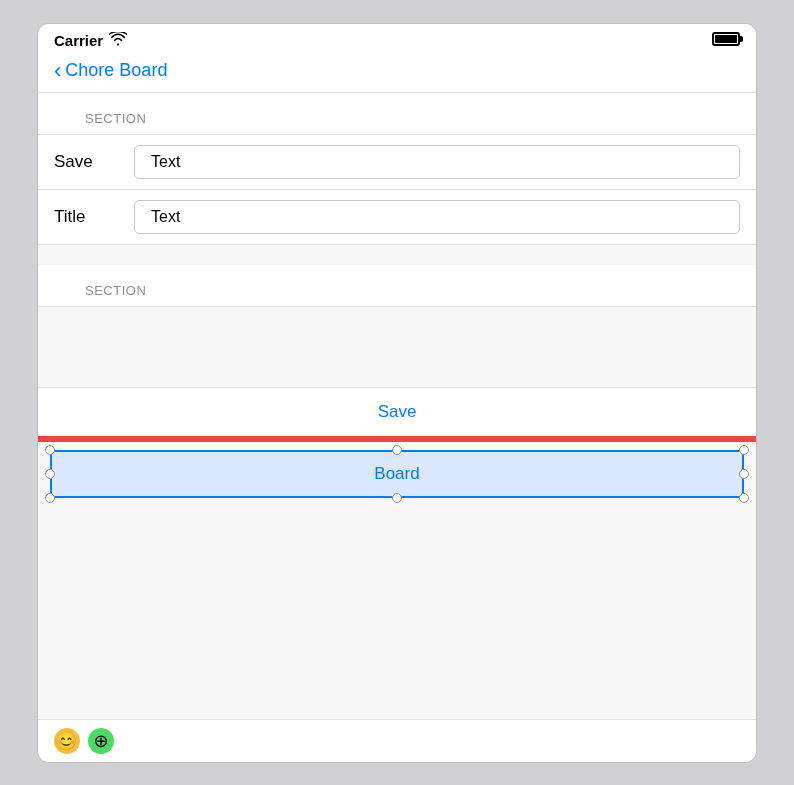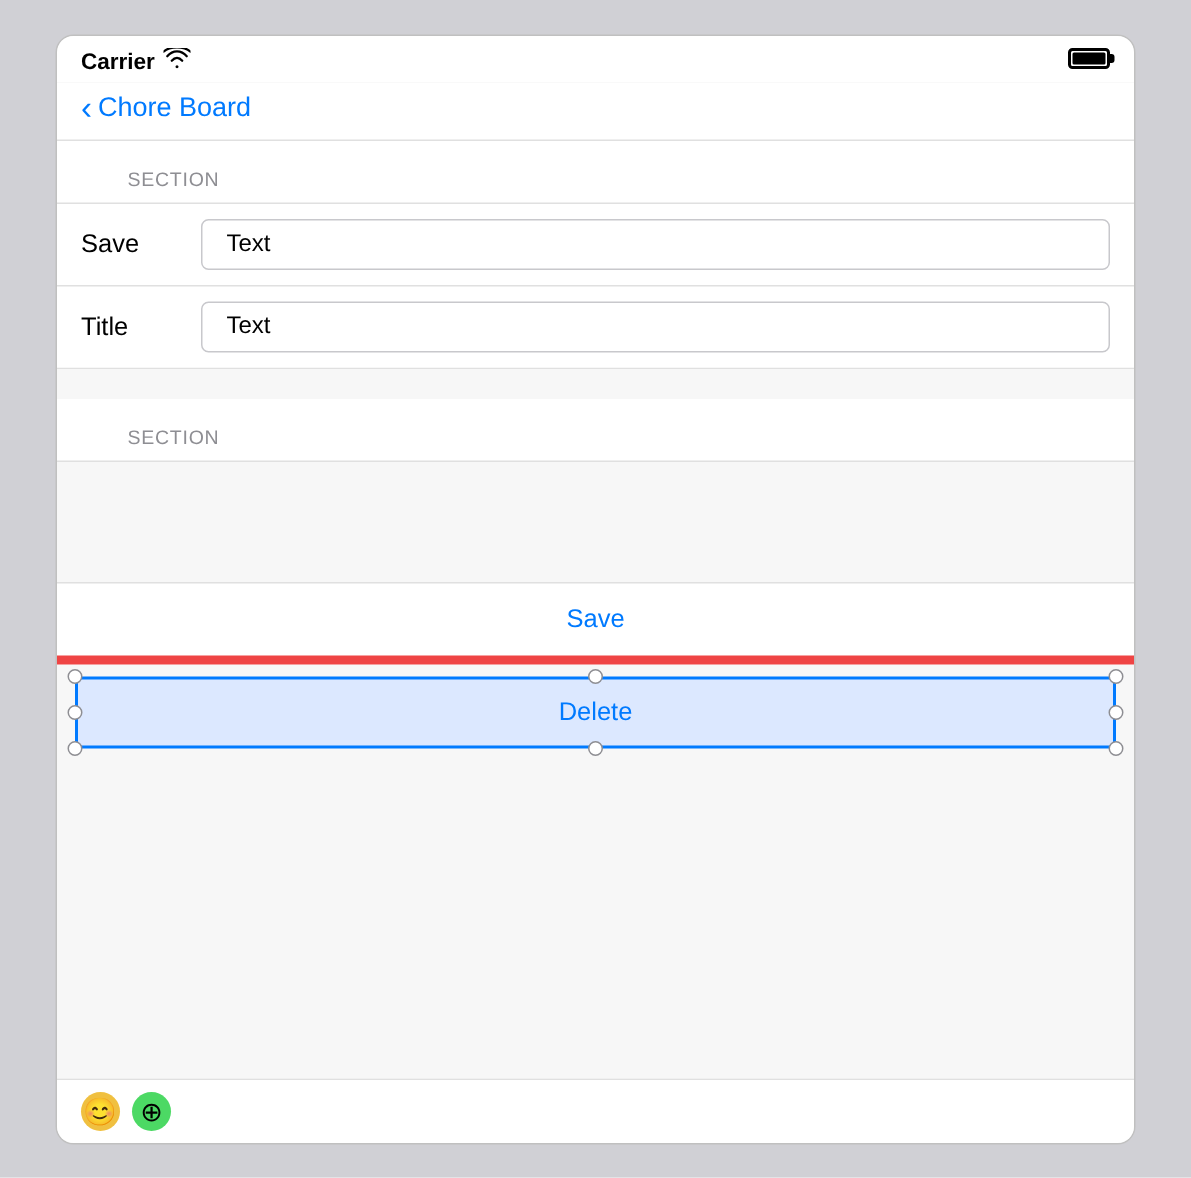--- a/index.html
+++ b/index.html
@@ -358,21 +358,21 @@
       </div>
 
       <div class="spacer"></div>
 
       <div class="save-button">
         <span class="save-label">Save</span>
       </div>
 
       <div class="delete-button-wrapper">
         <div class="delete-button">
-          <span class="delete-label">Delete</span>
+          <span class="delete-label">Board</span>
         </div>
 
         <div class="handle handle-tl"></div>
         <div class="handle handle-tm"></div>
         <div class="handle handle-tr"></div>
         <div class="handle handle-ml"></div>
         <div class="handle handle-mr"></div>
         <div class="handle handle-bl"></div>
         <div class="handle handle-bm"></div>
         <div class="handle handle-br"></div>

